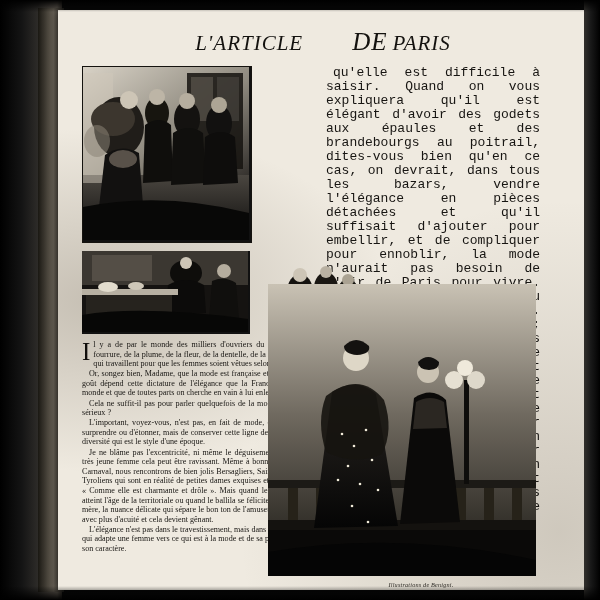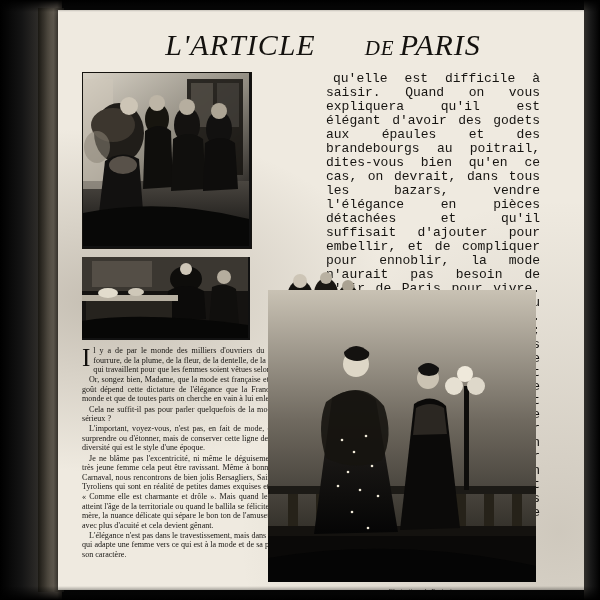--- a/index.html
+++ b/index.html
@@ -78,22 +78,22 @@
     text-align: center;
     font-family: "Liberation Serif", serif;
     font-style: italic;
     font-weight: 400;
     color: #14120f;
     letter-spacing: 1px;
     white-space: nowrap;
     margin: 2px 0 0 0;
     padding-left: 4px;
   }
-  .title .big { font-size: 30px; }
-  .title .small { font-size: 21px; margin-left: 44px; }
+  .title .big { font-size: 21px; }
+  .title .small { font-size: 25px; margin-left: 44px; }
 
   .columns {
     display: flex;
     margin-top: 10px;
     height: 515px;
   }
   .col-left {
     width: 230px;
     position: relative;
   }

